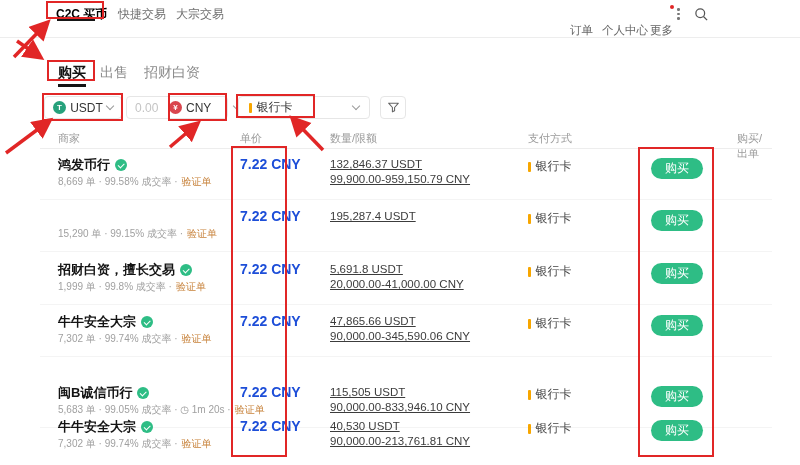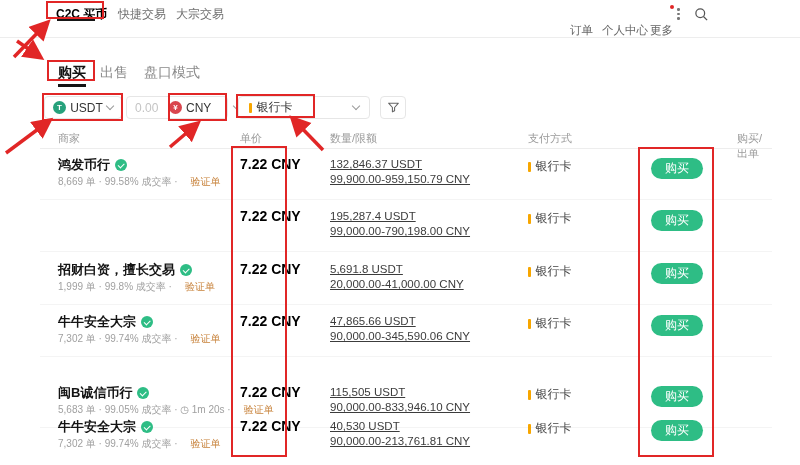--- a/index.html
+++ b/index.html
@@ -40,22 +40,22 @@
   .thead { position:absolute; left:40px; top:131px; width:732px; height:17px; font-size:11px; color:#9b9b9b; }
   .thead span { position:absolute; top:0; }
   .thead-sep { position:absolute; left:40px; top:148px; width:732px; height:1px; background:#ededed; }
   .trow { position:absolute; left:40px; width:732px; height:52px; border-bottom:1px solid #f4f4f4; }
   .mname { position:absolute; left:18px; top:8px; font-size:13px; font-weight:bold; color:#141414;
     display:flex; align-items:center; gap:5px; cursor:pointer; }
   .badge { width:12px; height:12px; border-radius:50%; position:relative; flex:none; }
   .badge::after { content:""; position:absolute; left:3px; top:3.5px; width:5px; height:2.5px;
     border-left:1.5px solid #fff; border-bottom:1.5px solid #fff; transform:rotate(-45deg); }
   .mstats { position:absolute; left:18px; top:27px; font-size:10px; color:#a0a0a0; white-space:nowrap; }
-  .mstats .verified { color:#c8833c; margin-left:13px; }
-  .tprice { position:absolute; left:200px; top:8px; font-size:14px; font-weight:bold; color:#000000; }
+  .mstats .verified { color:#c8833c; margin-left:4px; }
+  .tprice { position:absolute; left:200px; top:8px; font-size:14px; font-weight:bold; color:#1d4ed8; }
   .tamt { position:absolute; left:290px; top:9px; font-size:11.5px; color:#3c3c3c; line-height:15px; white-space:nowrap;text-decoration:underline; }
   .tpay { position:absolute; left:488px; top:10px; font-size:12px; color:#444; display:flex; align-items:center; }
   .buybtn { position:absolute; left:611px; top:10px; width:52px; height:21px; border:none;
     border-radius:11px; background:#2ebd85; color:#fff; font-size:12px; cursor:pointer;
     font-family:inherit; display:flex; align-items:center; justify-content:center; }
 
   
   .ann { position:absolute; border:2px solid #e12626; pointer-events:none; }
   .ann-svg { position:absolute; left:0; top:0; width:800px; height:465px; pointer-events:none; }
 </style>
@@ -82,21 +82,21 @@
     <span class="search-ic">
       <svg width="15" height="15" viewBox="0 0 24 24">
           <circle cx="10" cy="10" r="7" fill="none" stroke="#555" stroke-width="2"></circle>
           <line x1="15.5" y1="15.5" x2="21" y2="21" stroke="#555" stroke-width="2"></line>
         </svg>
     </span>
   </div>
 
   <span class="tab active" style="left:58px">购买</span>
   <span class="tab" style="left:100px">出售</span>
-  <span class="tab" style="left:144px">盘口模式</span>
+  <span class="tab" style="left:144px">招财白资</span>
   <div class="tab-underline"></div>
 
   <div class="ctrl" style="left:44px;width:78px;padding:0 8px;justify-content:space-between">
     <span class="coin" style="background:#26a17b">T</span>
     <span>USDT</span>
     <span class="chev"></span>
   </div>
 
   <div class="ctrl" style="left:126px;width:102px;padding:0 8px">
     <input class="amt-input" placeholder="0.00" style="">
@@ -138,24 +138,24 @@
         <div>99,900.00-959,150.79 CNY</div>
       </div>
     <div class="tpay">
         <span class="paybar"></span>
         <span>银行卡</span>
       </div>
     <button class="buybtn">购买</button>
   </div>
 
   <div class="trow" style="top:200px">
+    <div class="mstats"><span>15,290 单 · 99.15% 成交率 ·</span><span class="verified">验证单</span></div>
     <div class="tprice">7.22 CNY</div>
     <div class="tamt">
         <div>195,287.4 USDT</div>
-        <div>99,000.00-790,198.00 CNY</div>
       </div>
     <div class="tpay">
         <span class="paybar"></span>
         <span>银行卡</span>
       </div>
     <button class="buybtn">购买</button>
   </div>
 
   <div class="trow" style="top:253px">
     <div class="mname">

